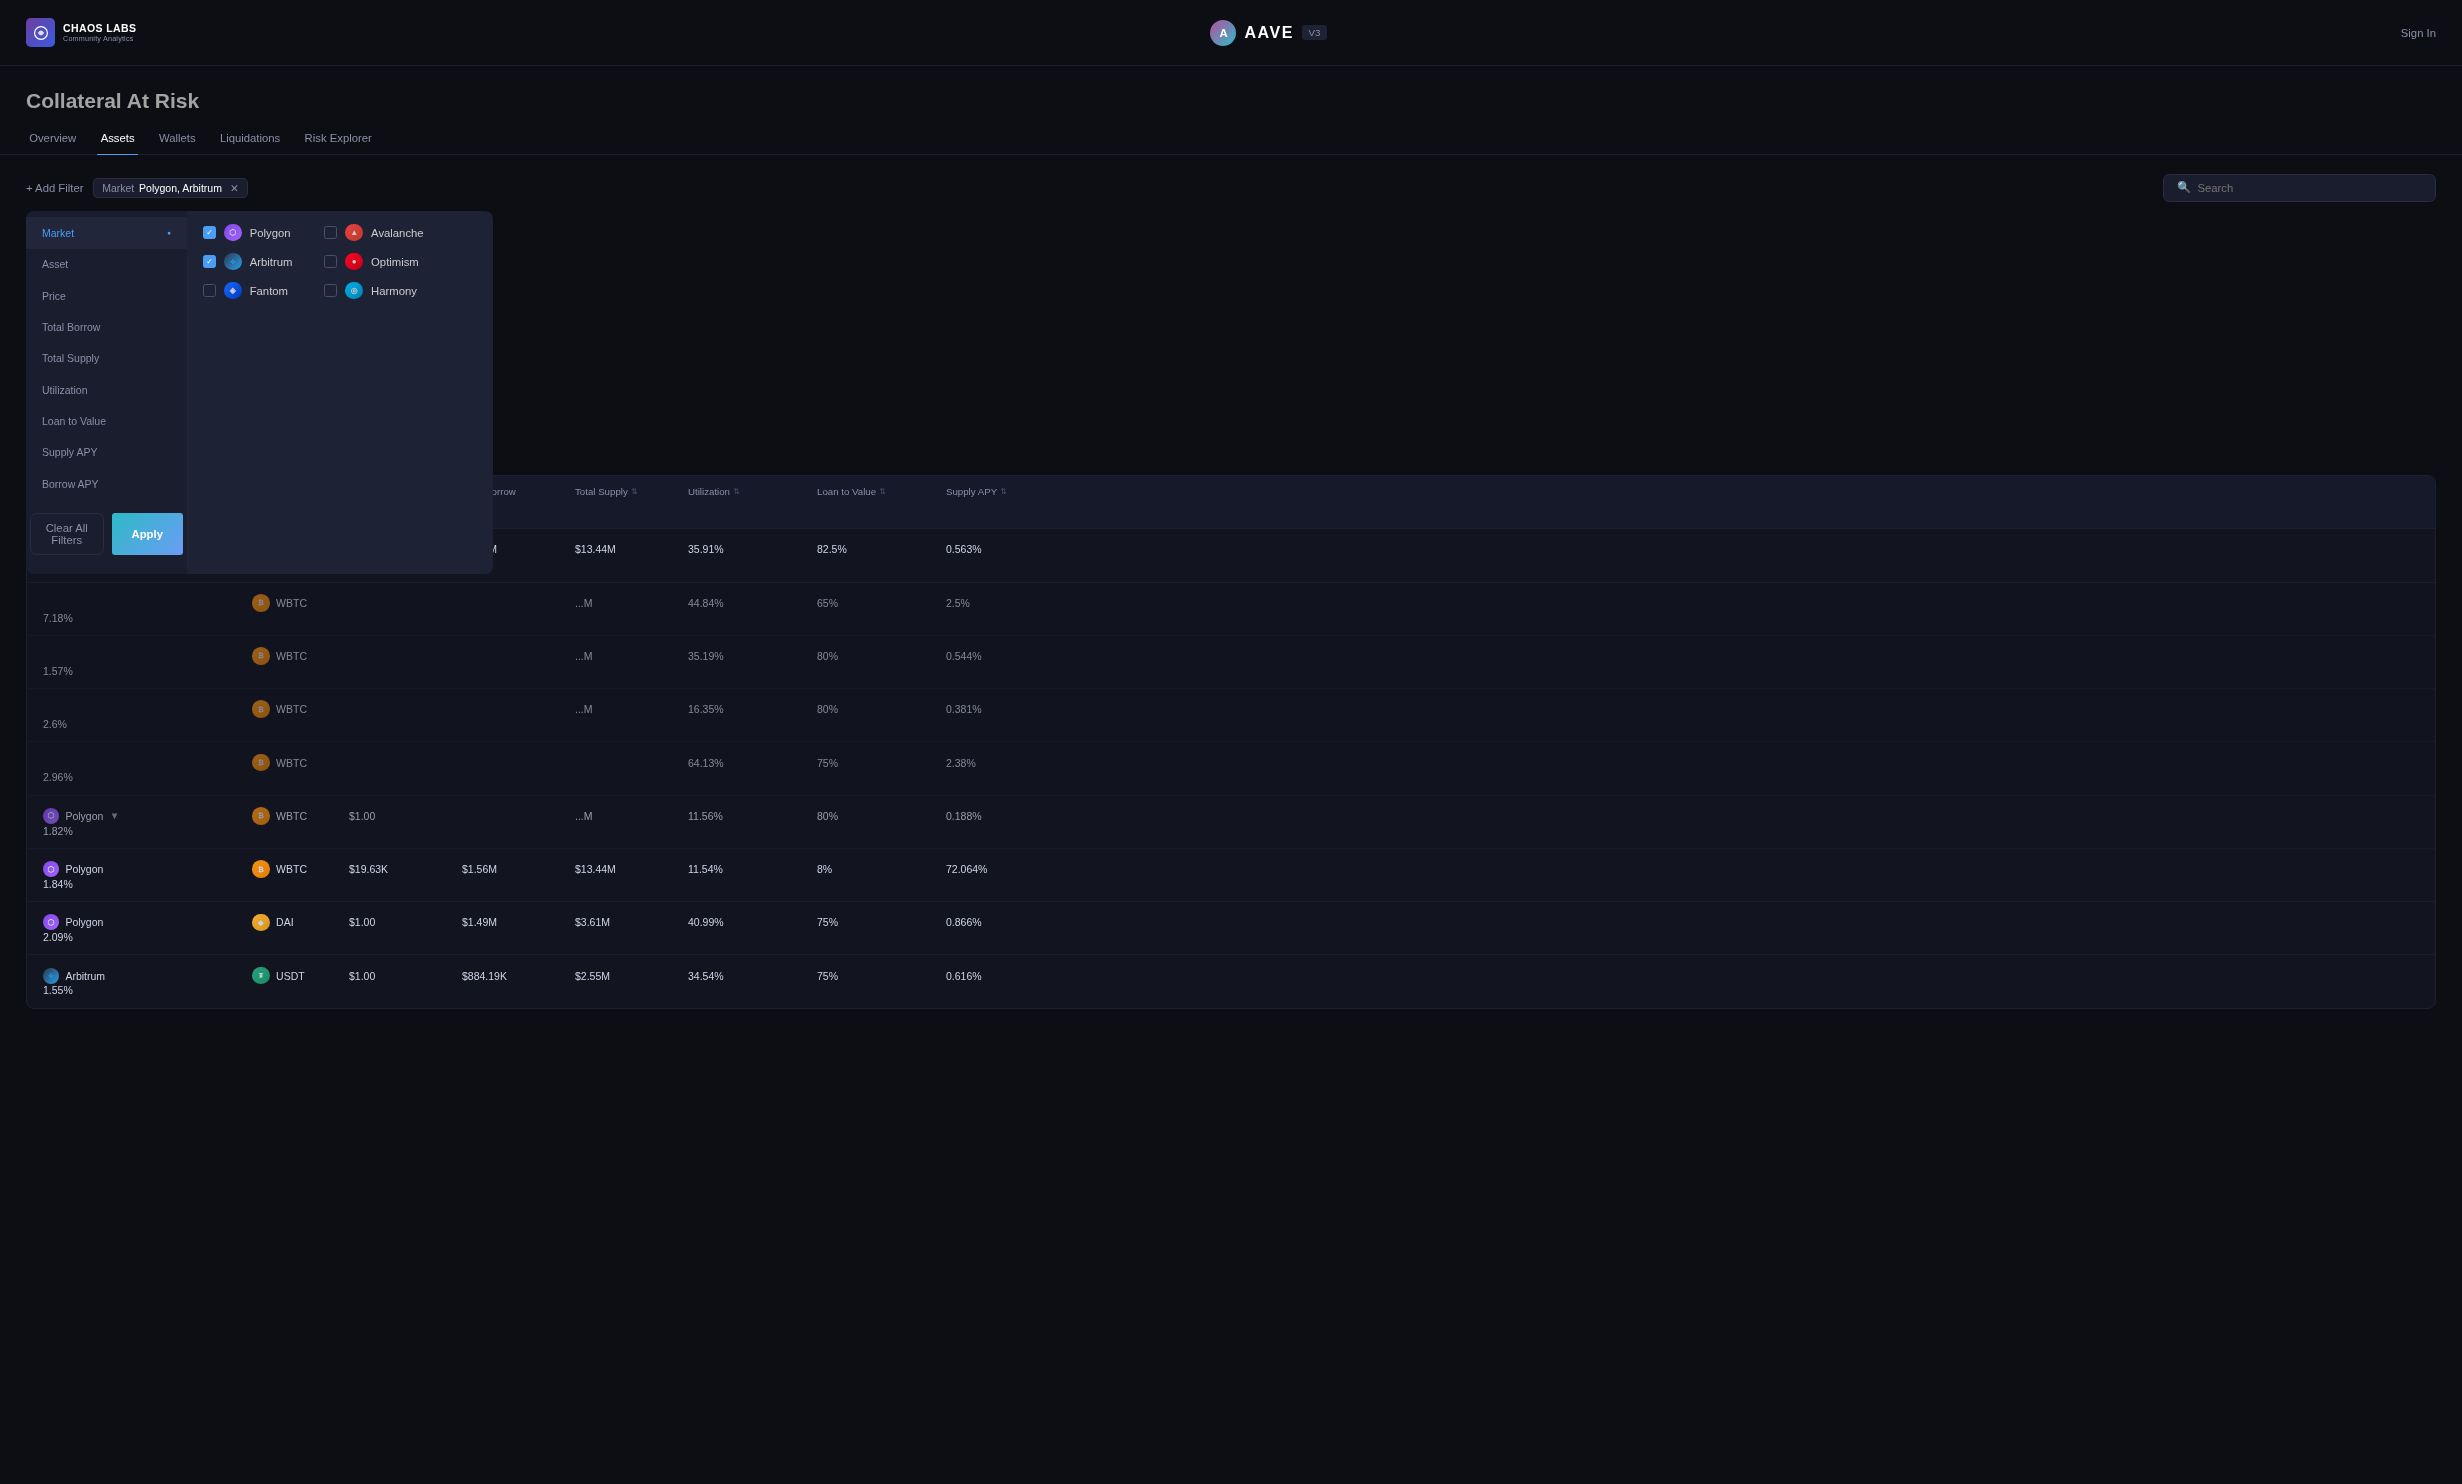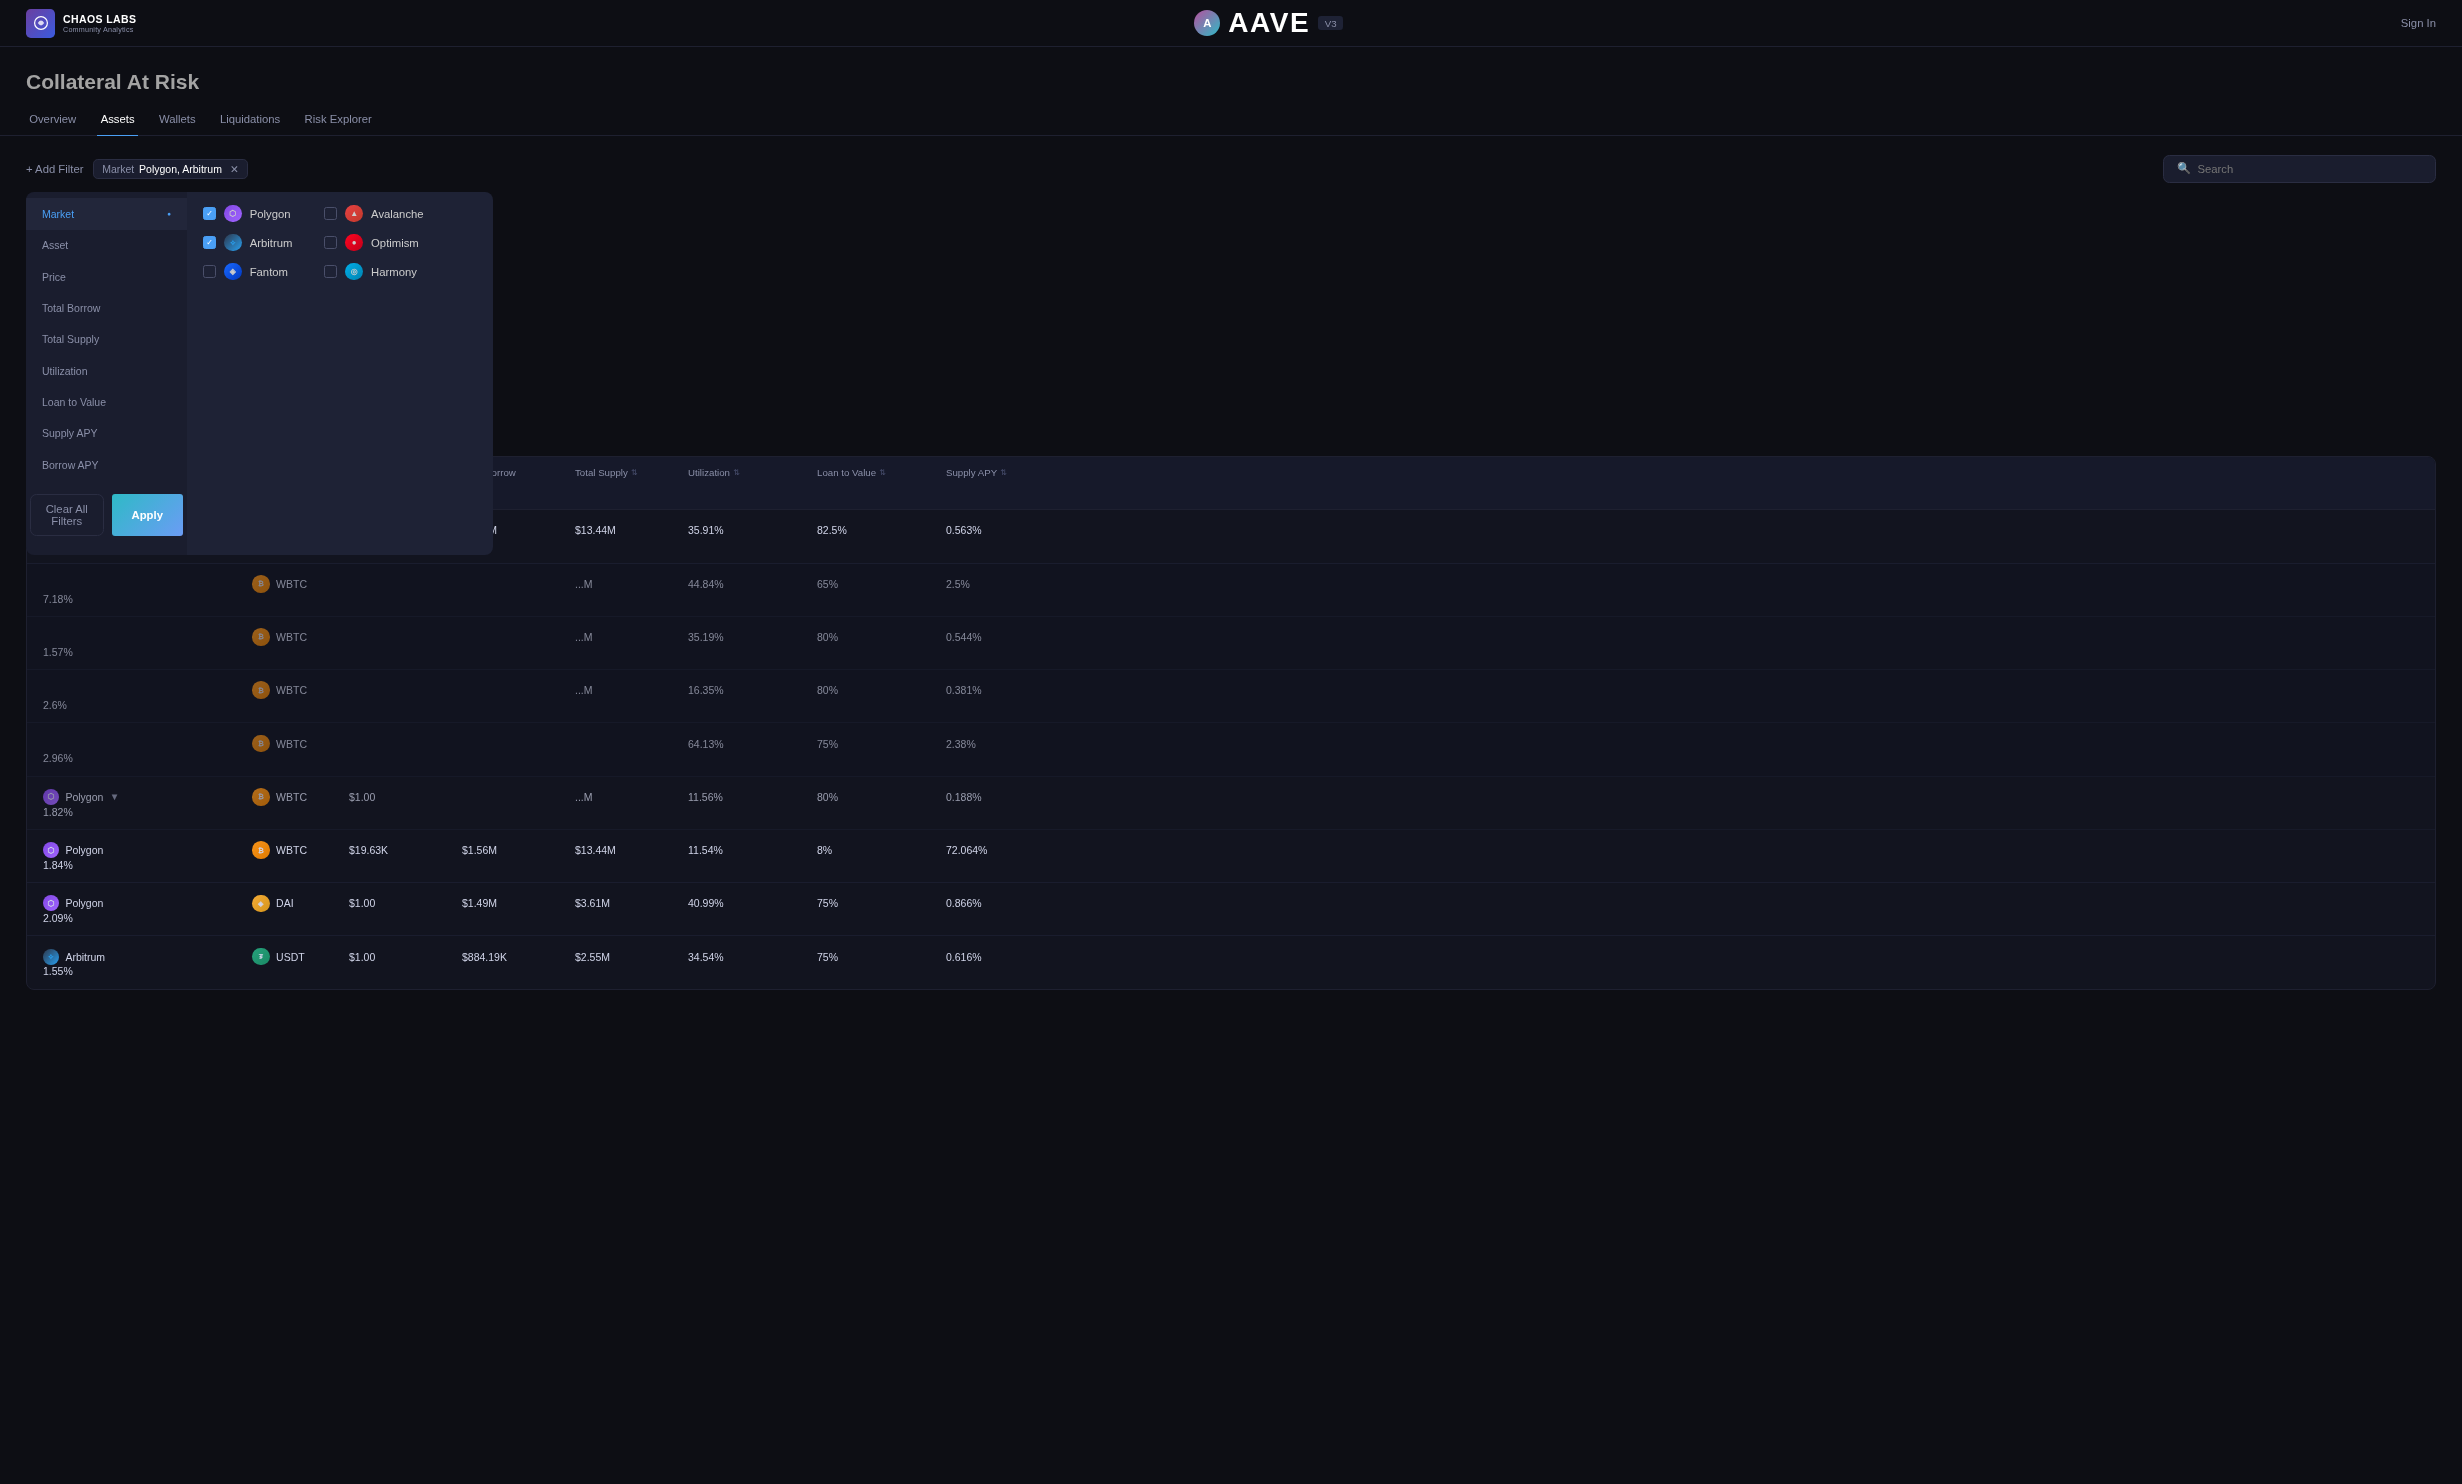--- a/index.html
+++ b/index.html
@@ -9,21 +9,21 @@
       font-family: -apple-system, BlinkMacSystemFont, 'Segoe UI', sans-serif;
       font-size: 11.3px;
       min-height: 100vh;
     }
 
     
     .header {
       display: flex;
       align-items: center;
       justify-content: space-between;
-      padding: 7px 26px;
+      padding: 18px 26px;
       border-bottom: 0.8px solid #1e2030;
       background: #0d0e14;
     }
     .logo-area {
       display: flex;
       align-items: center;
       gap: 8px;
     }
     .logo-icon {
       width: 29px;
@@ -60,21 +60,21 @@
       height: 26px;
       border-radius: 50%;
       background: linear-gradient(135deg, #b6509e, #2ebac6);
       display: flex;
       align-items: center;
       justify-content: center;
       font-size: 11.3px;
       font-weight: bold;
     }
     .aave-text {
-      font-size: 28px;
+      font-size: 16px;
       font-weight: 700;
       color: #fff;
       letter-spacing: 1.6px;
     }
     .version-badge {
       background: #1e2235;
       color: #8a8fa8;
       font-size: 9.7px;
       padding: 1.6px 6.4px;
       border-radius: 3.2px;

